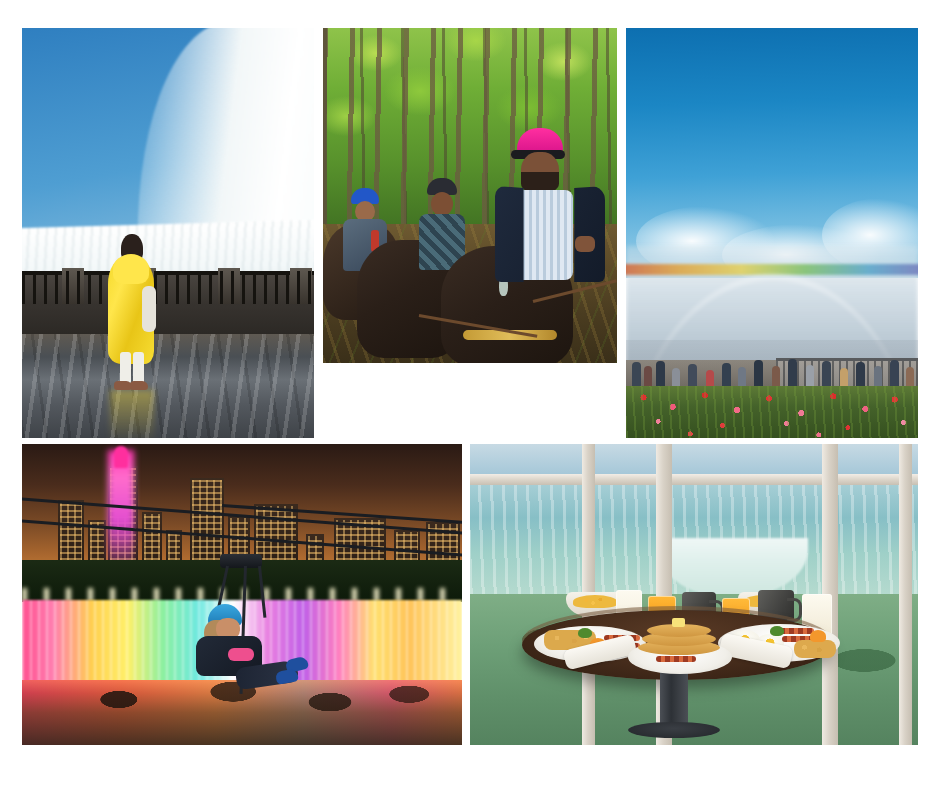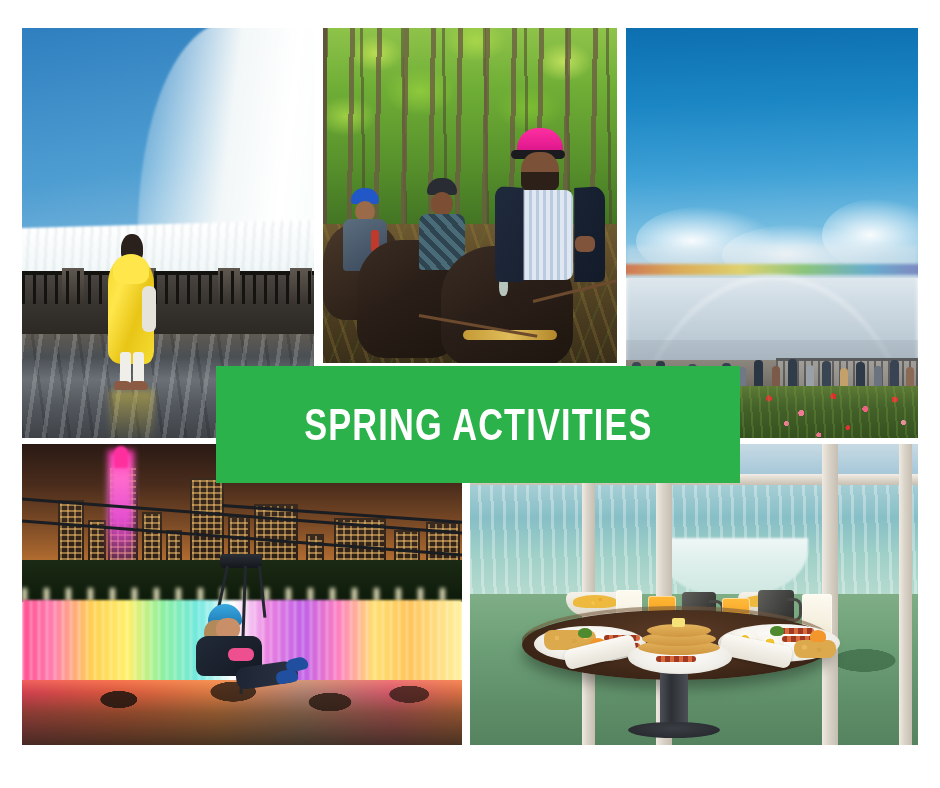--- a/index.html
+++ b/index.html
@@ -694,17 +694,14 @@
     <div class="plate" style="left:158px; top:196px; width:104px; height:34px;"></div>
     <div class="pancake-stack" style="left:168px; top:176px; width:82px; height:34px;">
       <div class="pancake" style="top:20px; width:82px; height:15px;"></div>
       <div class="pancake" style="top:12px; left:4px; width:74px; height:14px;"></div>
       <div class="pancake" style="top:4px;  left:9px; width:64px; height:13px;"></div>
       <div class="butter" style="left:34px; top:-2px;"></div>
     </div>
     <div class="bacon" style="left:186px; top:212px; width:40px;"></div>
   </div>
 
-  <div id="title-banner">
-    <div id="title-text">SPRING ACTIVITIES</div>
-  </div>
 
 </div>
 
 </body></html>

